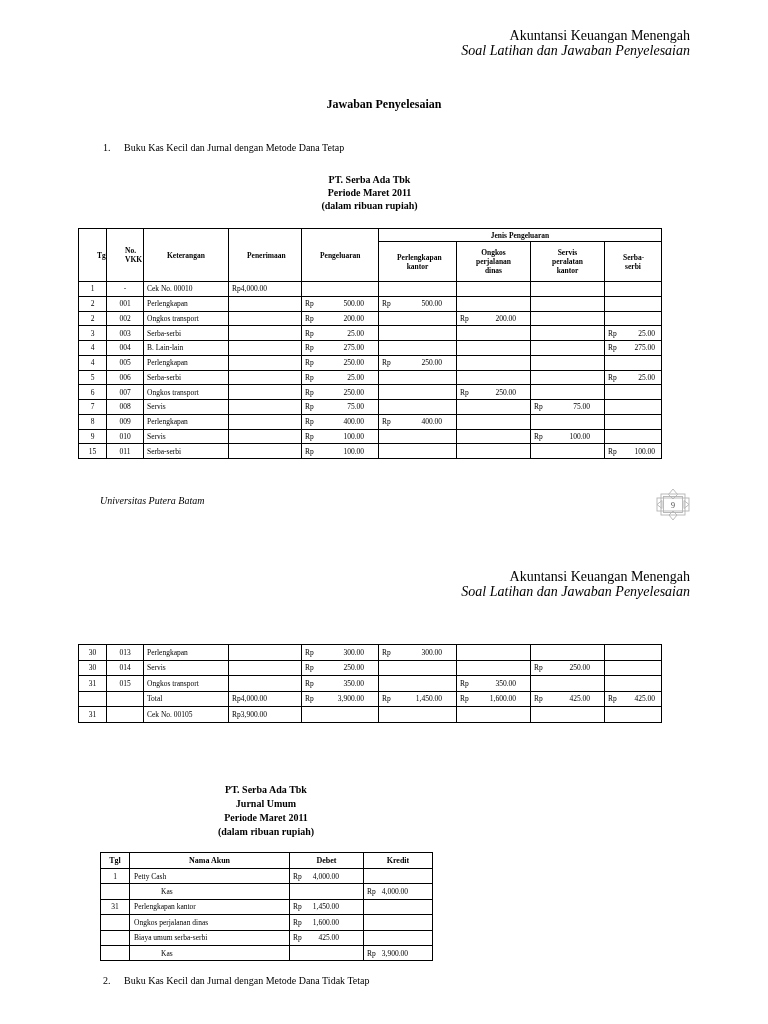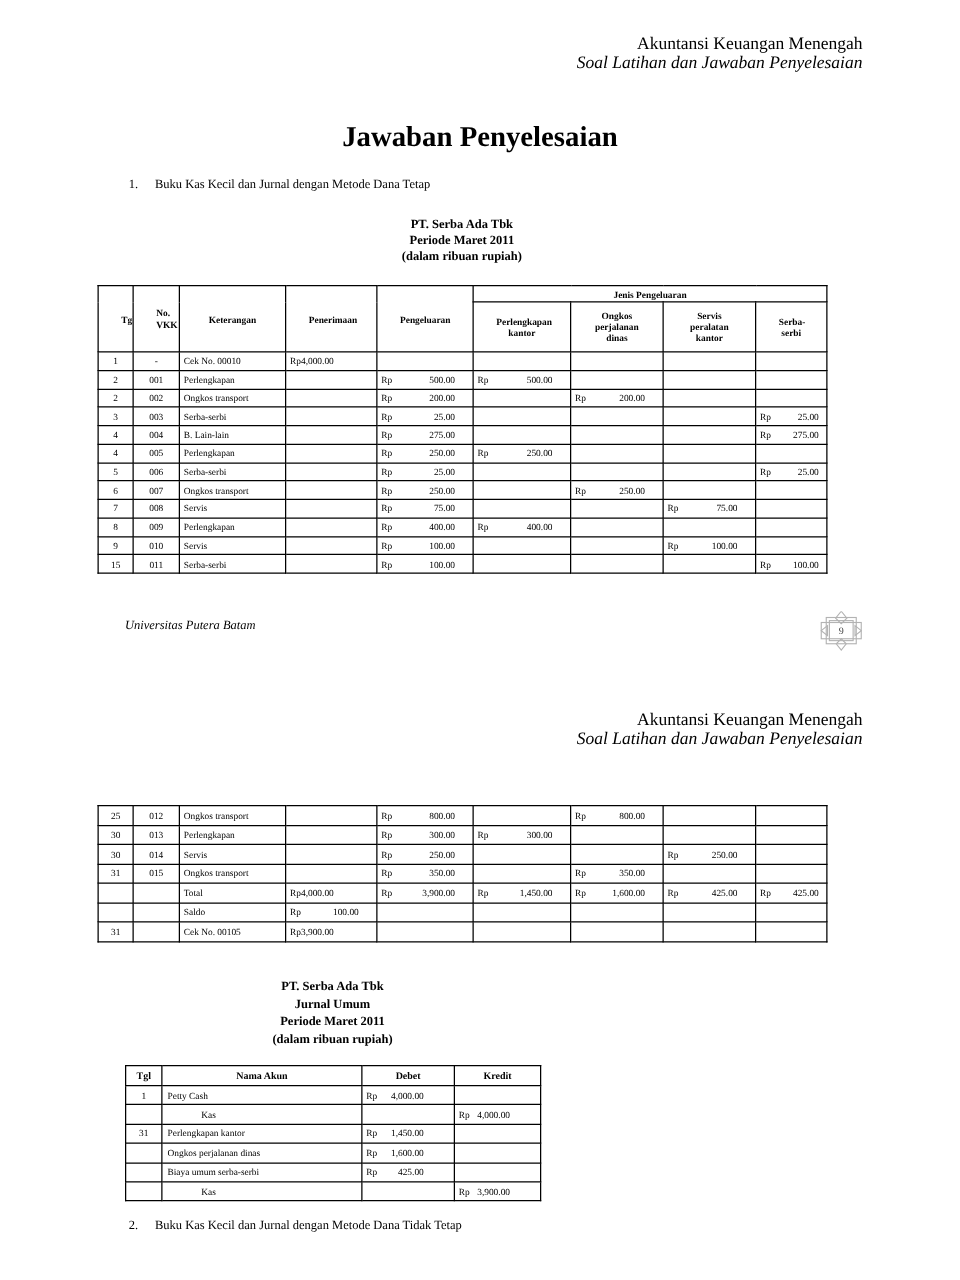--- a/index.html
+++ b/index.html
@@ -6,21 +6,21 @@
   .page{position:relative;width:768px;height:1024px;background:#fff;overflow:hidden;
         font-family:"Liberation Serif", serif;color:#000;}
 
   
   .doc-header{position:absolute;right:78px;text-align:right;font-size:14px;line-height:15px;}
   .doc-header.p1{top:28px;}
   .doc-header.p2{top:569px;}
   .doc-header .sub{font-style:italic;}
 
   .page-title{position:absolute;top:97px;left:0;width:768px;text-align:center;
-              font-size:23px;font-weight:bold;}
+              font-size:12px;font-weight:bold;}
 
   .item{position:absolute;display:flex;font-size:10px;}
   .item .num{width:21px;}
   .item-1{top:142px;left:103px;}
   .item-2{top:975px;left:103px;}
 
   .tbl-title{position:absolute;text-align:center;font-weight:bold;font-size:10px;line-height:13px;}
   .tbl-title.kk{top:173px;left:78px;width:583px;}
   .tbl-title.ju{top:783px;left:100px;width:332px;line-height:14px;}
 
@@ -382,41 +382,20 @@
         <col style="width:85px">
       <col style="width:73px">
         <col style="width:77px">
         <col style="width:78px">
       <col style="width:74px">
         <col style="width:74px">
         <col style="width:57px">
     </colgroup>
     <tbody>
       <tr>
-        <td class="c">25</td>
-          <td class="c">012</td>
-        <td class="l">Ongkos transport</td>
-          <td></td>
-        <td>
-            <div class="money">
-              <span>Rp</span>
-              <span class="amt">800.00</span>
-            </div>
-          </td>
-        <td></td>
-        <td>
-            <div class="money">
-              <span>Rp</span>
-              <span class="amt">800.00</span>
-            </div>
-          </td>
-        <td></td>
-          <td></td>
-      </tr>
-      <tr>
         <td class="c">30</td>
           <td class="c">013</td>
         <td class="l">Perlengkapan</td>
           <td></td>
         <td>
             <div class="money">
               <span>Rp</span>
               <span class="amt">300.00</span>
             </div>
           </td>
@@ -500,36 +479,20 @@
               <span>Rp</span>
               <span class="amt">425.00</span>
             </div>
           </td>
         <td>
             <div class="money">
               <span>Rp</span>
               <span class="amt">425.00</span>
             </div>
           </td>
-      </tr>
-      <tr>
-        <td></td>
-          <td></td>
-        <td class="l">Saldo</td>
-        <td>
-            <div class="money">
-              <span>Rp</span>
-              <span class="amt">100.00</span>
-            </div>
-          </td>
-        <td></td>
-          <td></td>
-          <td></td>
-          <td></td>
-          <td></td>
       </tr>
       <tr>
         <td class="c">31</td>
           <td></td>
         <td class="l">Cek No. 00105</td>
         <td class="l">Rp3,900.00</td>
         <td></td>
           <td></td>
           <td></td>
           <td></td>

